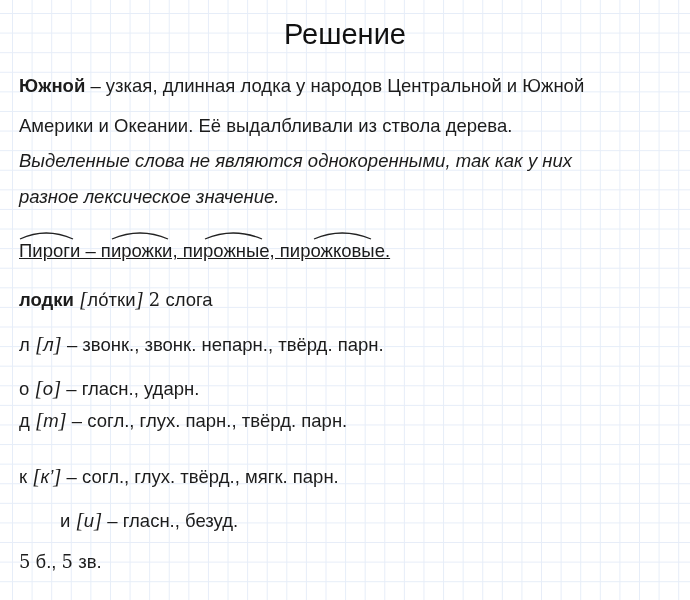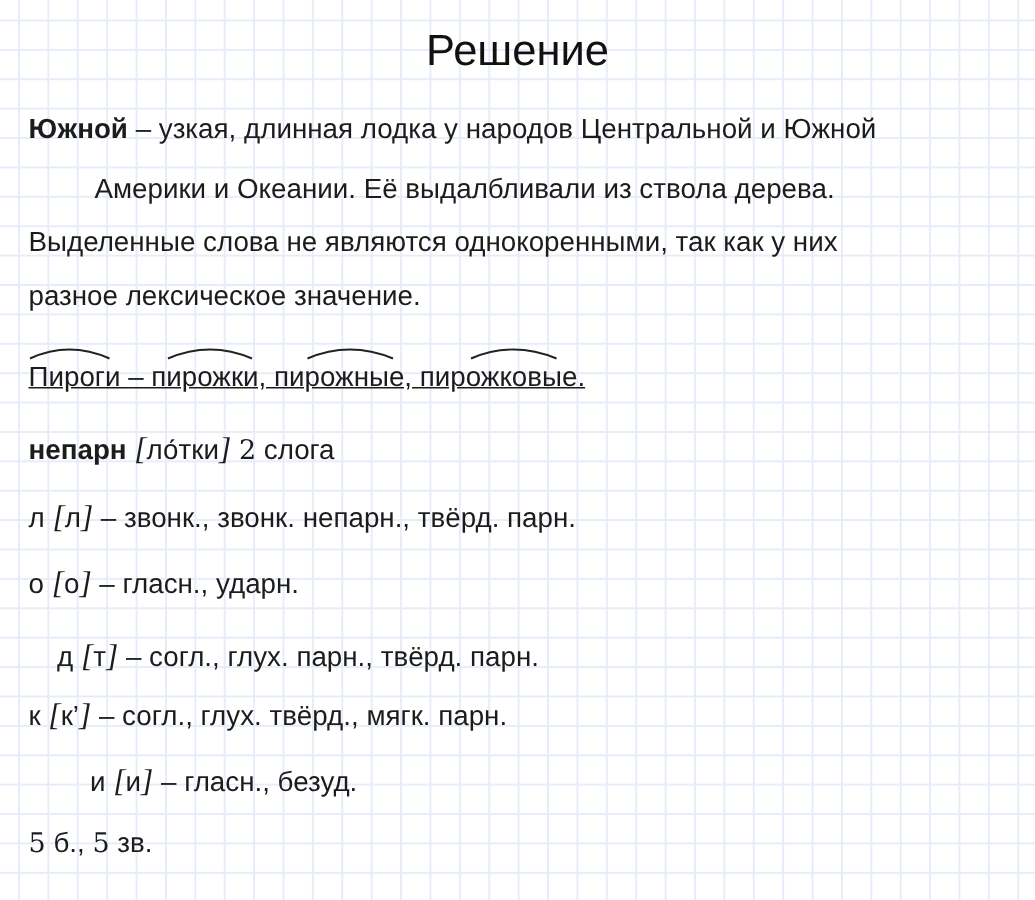--- a/index.html
+++ b/index.html
@@ -15,61 +15,61 @@
     color: #1a1a1a;
   }
   .title {
     position: absolute; left: 0; top: 18px; width: 690px; text-align: center;
     font-size: 29px; color: #111;
   }
   .line {
     position: absolute; left: 19px; font-size: 18.5px; white-space: nowrap; color: #1c1c1c;
   }
   .bold { font-weight: bold; }
-  .ital { }
+  .ital { font-style: italic; }
   .serif { font-family: "DejaVu Serif", serif; font-size: 18px; }
   .tr { font-style: italic; font-family: "Liberation Serif", serif; font-size: 21px; }
   .arc { position: absolute; }
 </style>
 </head>
 <body>
 
 <div class="title">Решение</div>
 
 <div class="line" style="top:75px;">
   <span class="bold">Южной</span><span> – узкая, длинная лодка у народов Центральной и Южной</span>
 </div>
-<div class="line" style="top:115px;margin-left:44px;">Америки и Океании. Её выдалбливали из ствола дерева.</div>
+<div class="line" style="top:115px;">Америки и Океании. Её выдалбливали из ствола дерева.</div>
 
 <div class="line ital" style="top:150px;">Выделенные слова не являются однокоренными, так как у них</div>
 <div class="line ital" style="top:186px;">разное лексическое значение.</div>
 
 <svg class="arc" style="left:0;top:224px;" width="400" height="20">
   <path d="M20 15 Q46 3 73 15" stroke="#222" stroke-width="1.3" fill="none"></path>
   <path d="M112 15 Q140 3 168 15" stroke="#222" stroke-width="1.3" fill="none"></path>
   <path d="M205 15 Q233 3 262 15" stroke="#222" stroke-width="1.3" fill="none"></path>
   <path d="M314 15 Q342 3 371 15" stroke="#222" stroke-width="1.3" fill="none"></path>
 </svg>
 <div class="line" style="top:240px;text-decoration:underline;">Пироги – пирожки, пирожные, пирожковые.</div>
 
 <div class="line" style="top:287px;">
-  <span class="bold">непарн</span>
+  <span class="bold">лодки</span>
   <span class="tr">[</span><span>ло́тки</span><span class="tr">]</span>
   <span class="serif">2</span><span> слога</span>
 </div>
 
 <div class="line" style="top:332px;">
   <span>л</span>
   <span class="tr">[</span><span class="ital">л</span><span class="tr">]</span><span> – звонк., звонк. непарн., твёрд. парн.</span>
 </div>
 <div class="line" style="top:376px;text-align:center;">
   <span>о</span>
   <span class="tr">[</span><span class="ital">о</span><span class="tr">]</span><span> – гласн., ударн.</span>
 </div>
-<div class="line" style="top:425px;margin-left:19px;">
+<div class="line" style="top:408px;">
   <span>д</span>
   <span class="tr">[</span><span class="ital">т</span><span class="tr">]</span><span> – согл., глух. парн., твёрд. парн.</span>
 </div>
 <div class="line" style="top:464px;">
   <span>к</span>
   <span class="tr">[</span><span class="ital">к’</span><span class="tr">]</span><span> – согл., глух. твёрд., мягк. парн.</span>
 </div>
 <div class="line" style="top:508px;margin-left:41px;">
   <span>и</span>
   <span class="tr">[</span><span class="ital">и</span><span class="tr">]</span><span> – гласн., безуд.</span>

